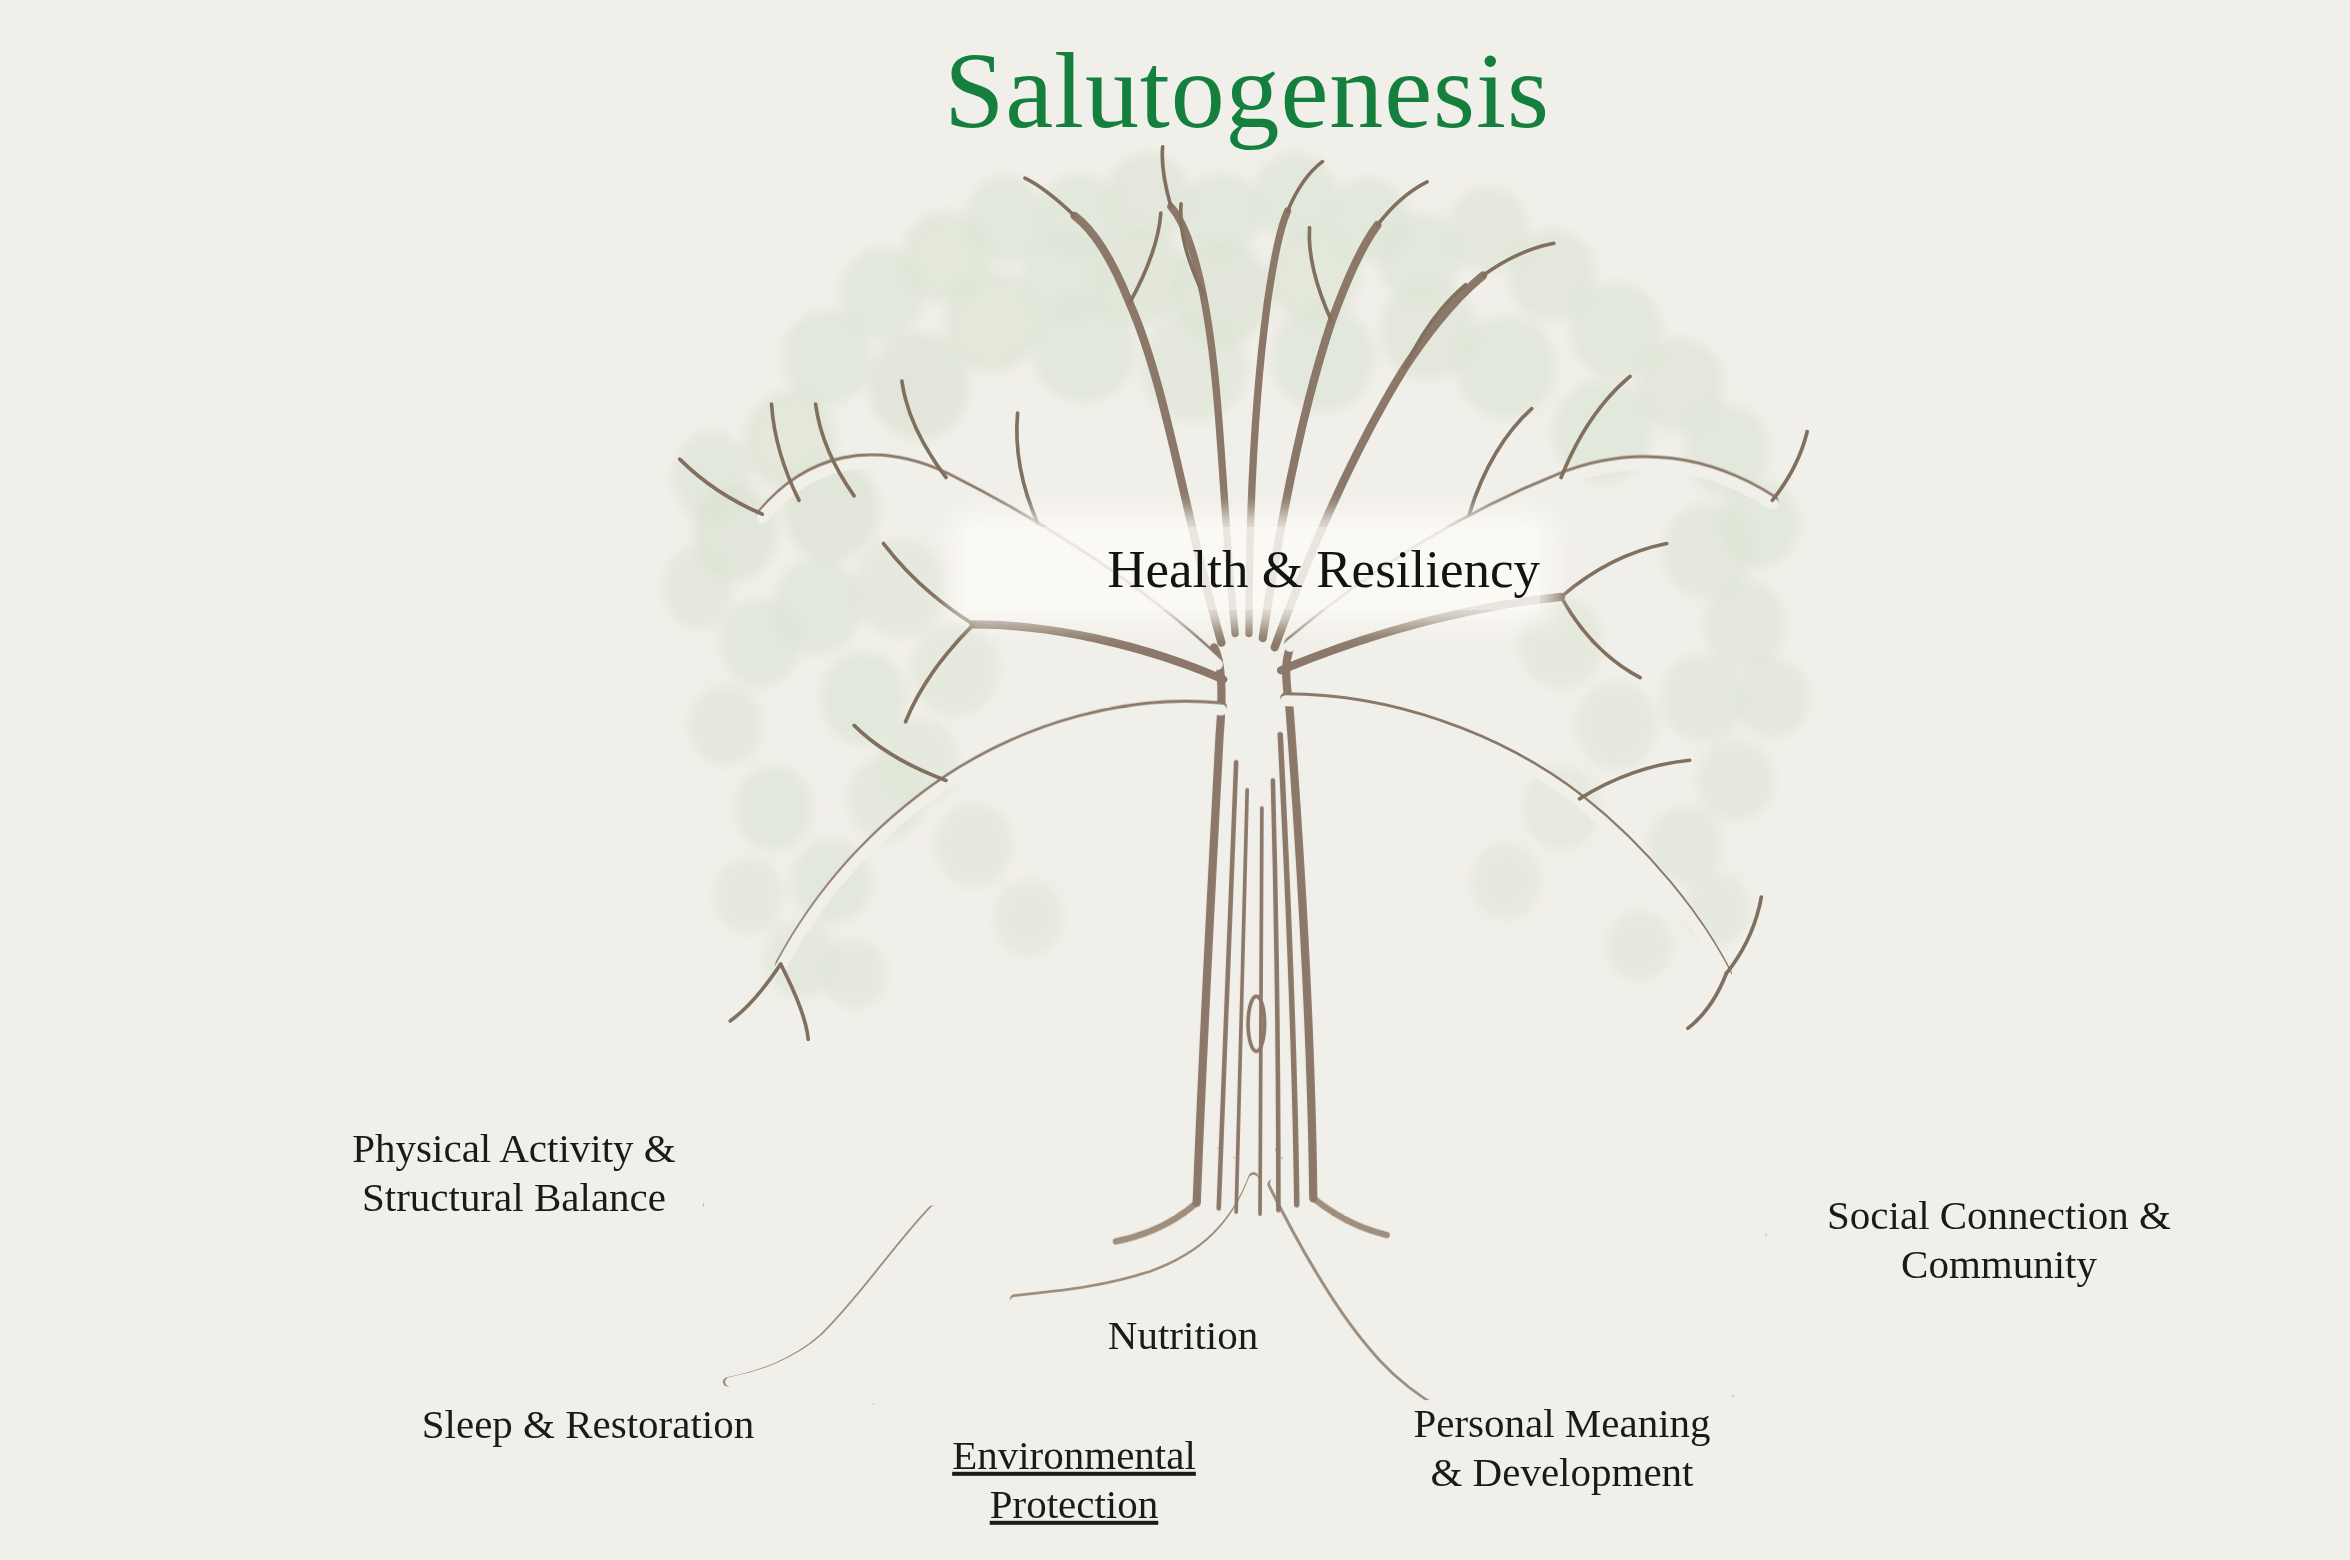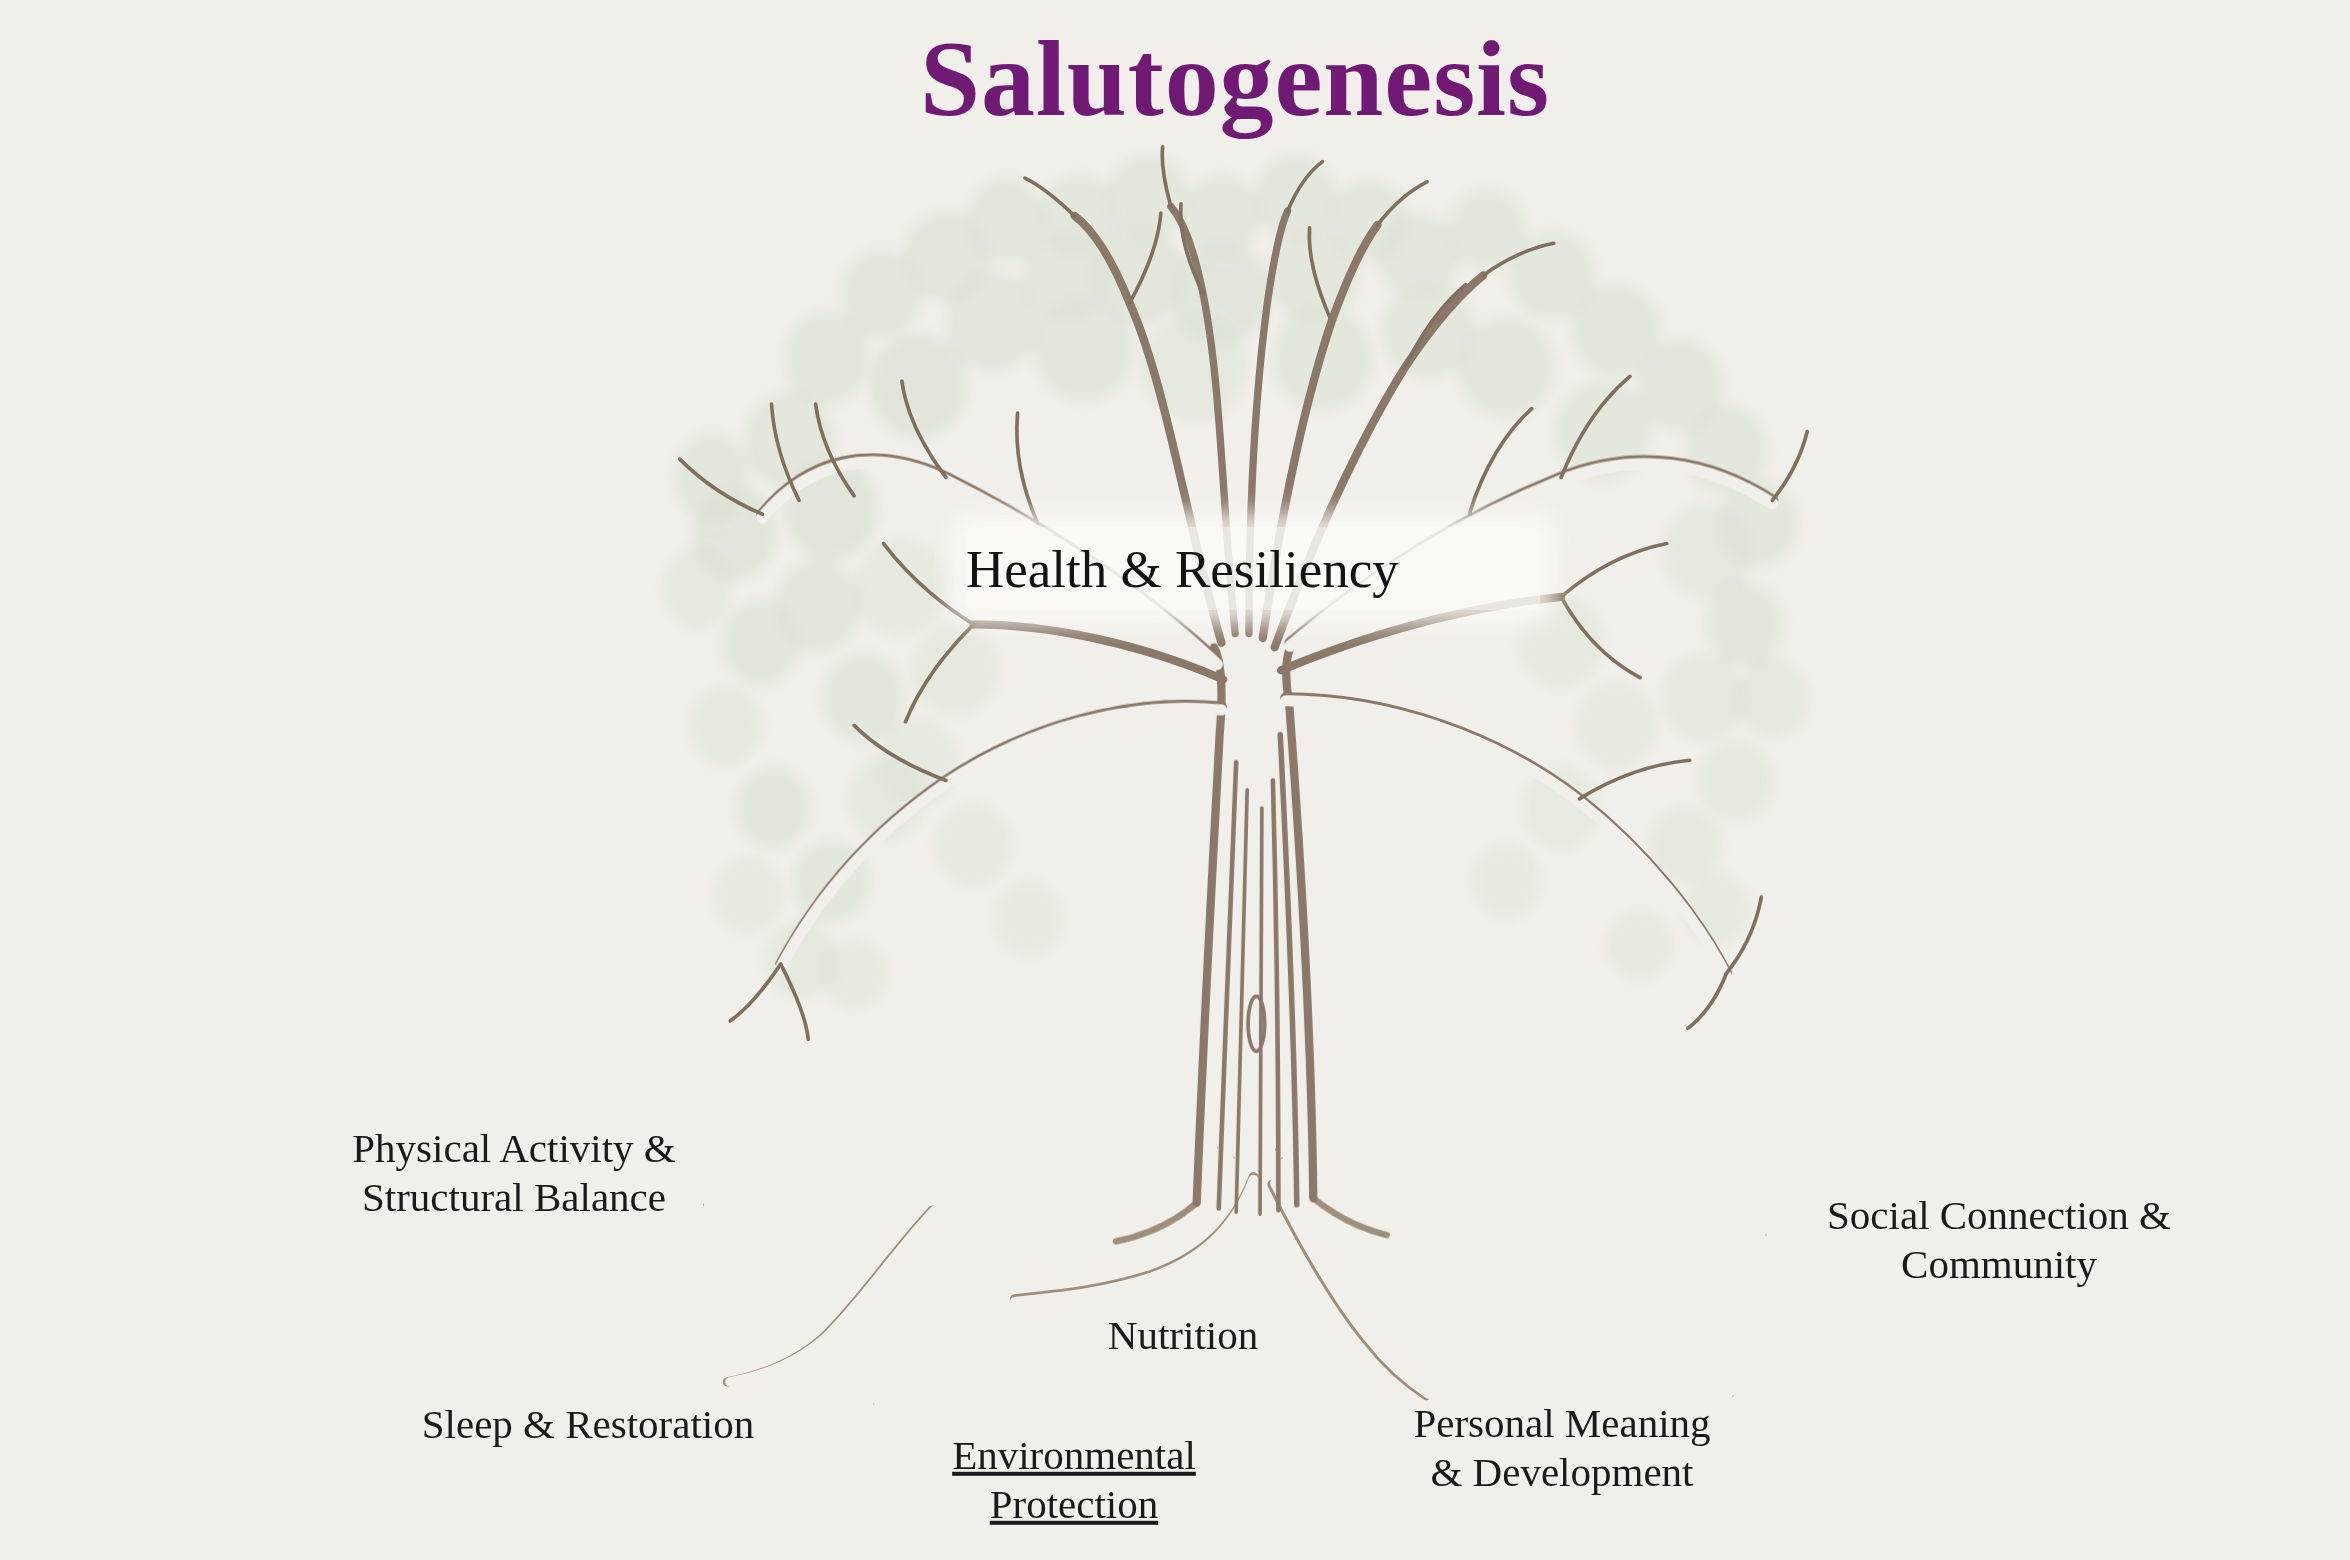--- a/index.html
+++ b/index.html
@@ -4,28 +4,28 @@
 <style>
   html,body{margin:0;padding:0;background:#e8e7e1;}
   .stage{
     position:relative;width:2351px;height:1560px;overflow:hidden;
     background:#f1efe9;
     font-family:"Liberation Serif","DejaVu Serif",serif;
   }
   .tree-svg{position:absolute;left:0;top:0;width:2351px;height:1560px;}
   .page-title{
     position:absolute;left:1235px;top:16.5px;transform:translateX(-50%);
-    font-size:108px;font-weight:700;color:#701a75;margin:0;white-space:nowrap;
+    font-size:108px;font-weight:400;color:#15803d;margin:12px;white-space:nowrap;
     letter-spacing:0.9px;
   }
   .canopy-band{
     position:absolute;left:966px;top:527px;width:574px;height:83px;
     background:rgba(251,250,246,0.84);border-radius:7.3px;
     box-shadow:0 0 22px 14.7px rgba(251,250,246,0.80);
-    display:flex;align-items:center;justify-content:flex-start;
+    display:flex;align-items:center;justify-content:flex-end;
   }
   .canopy-band span{
     font-size:53px;color:#131313;white-space:nowrap;
   }
   .rlabel{
     position:absolute;transform:translate(-50%,-50%);
     font-size:41px;line-height:1.2;color:#1a1a1a;text-align:center;
     white-space:pre-line;
   }
   .rlabel.physical{left:514px;top:1173px;}

